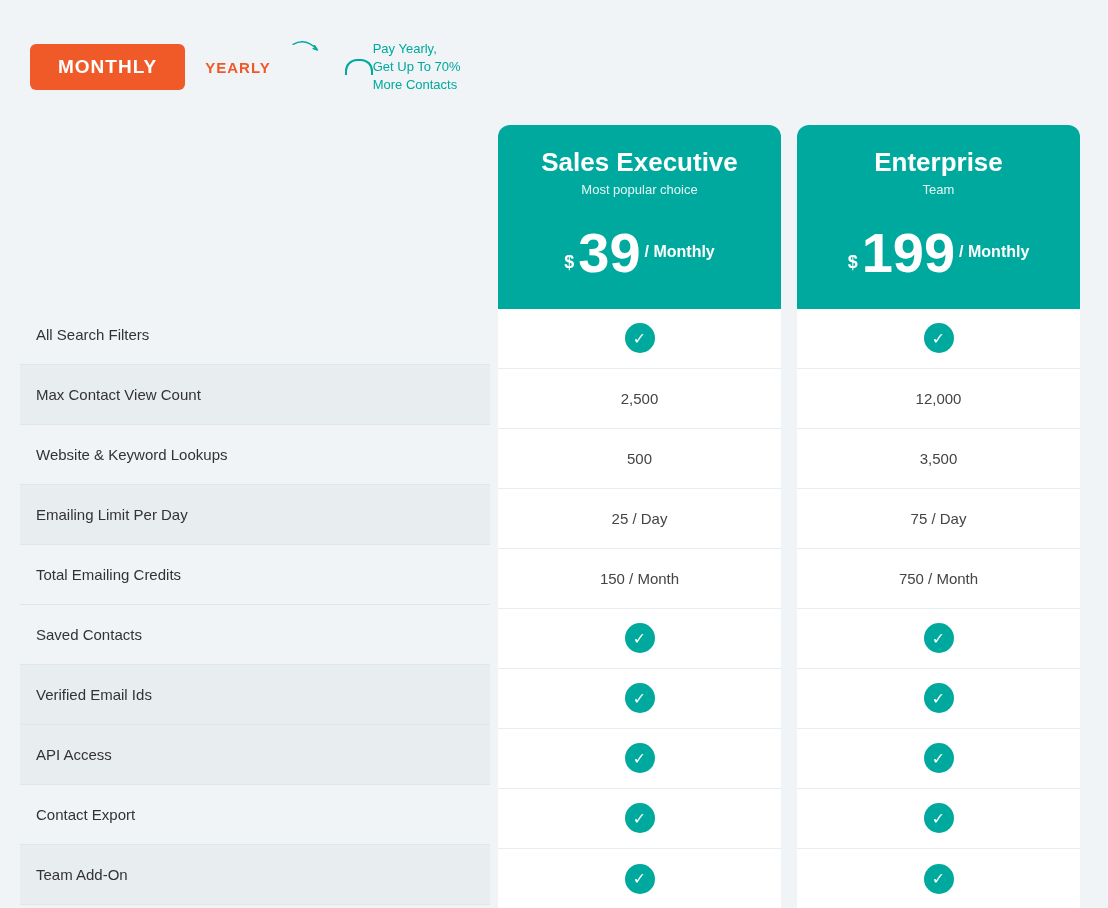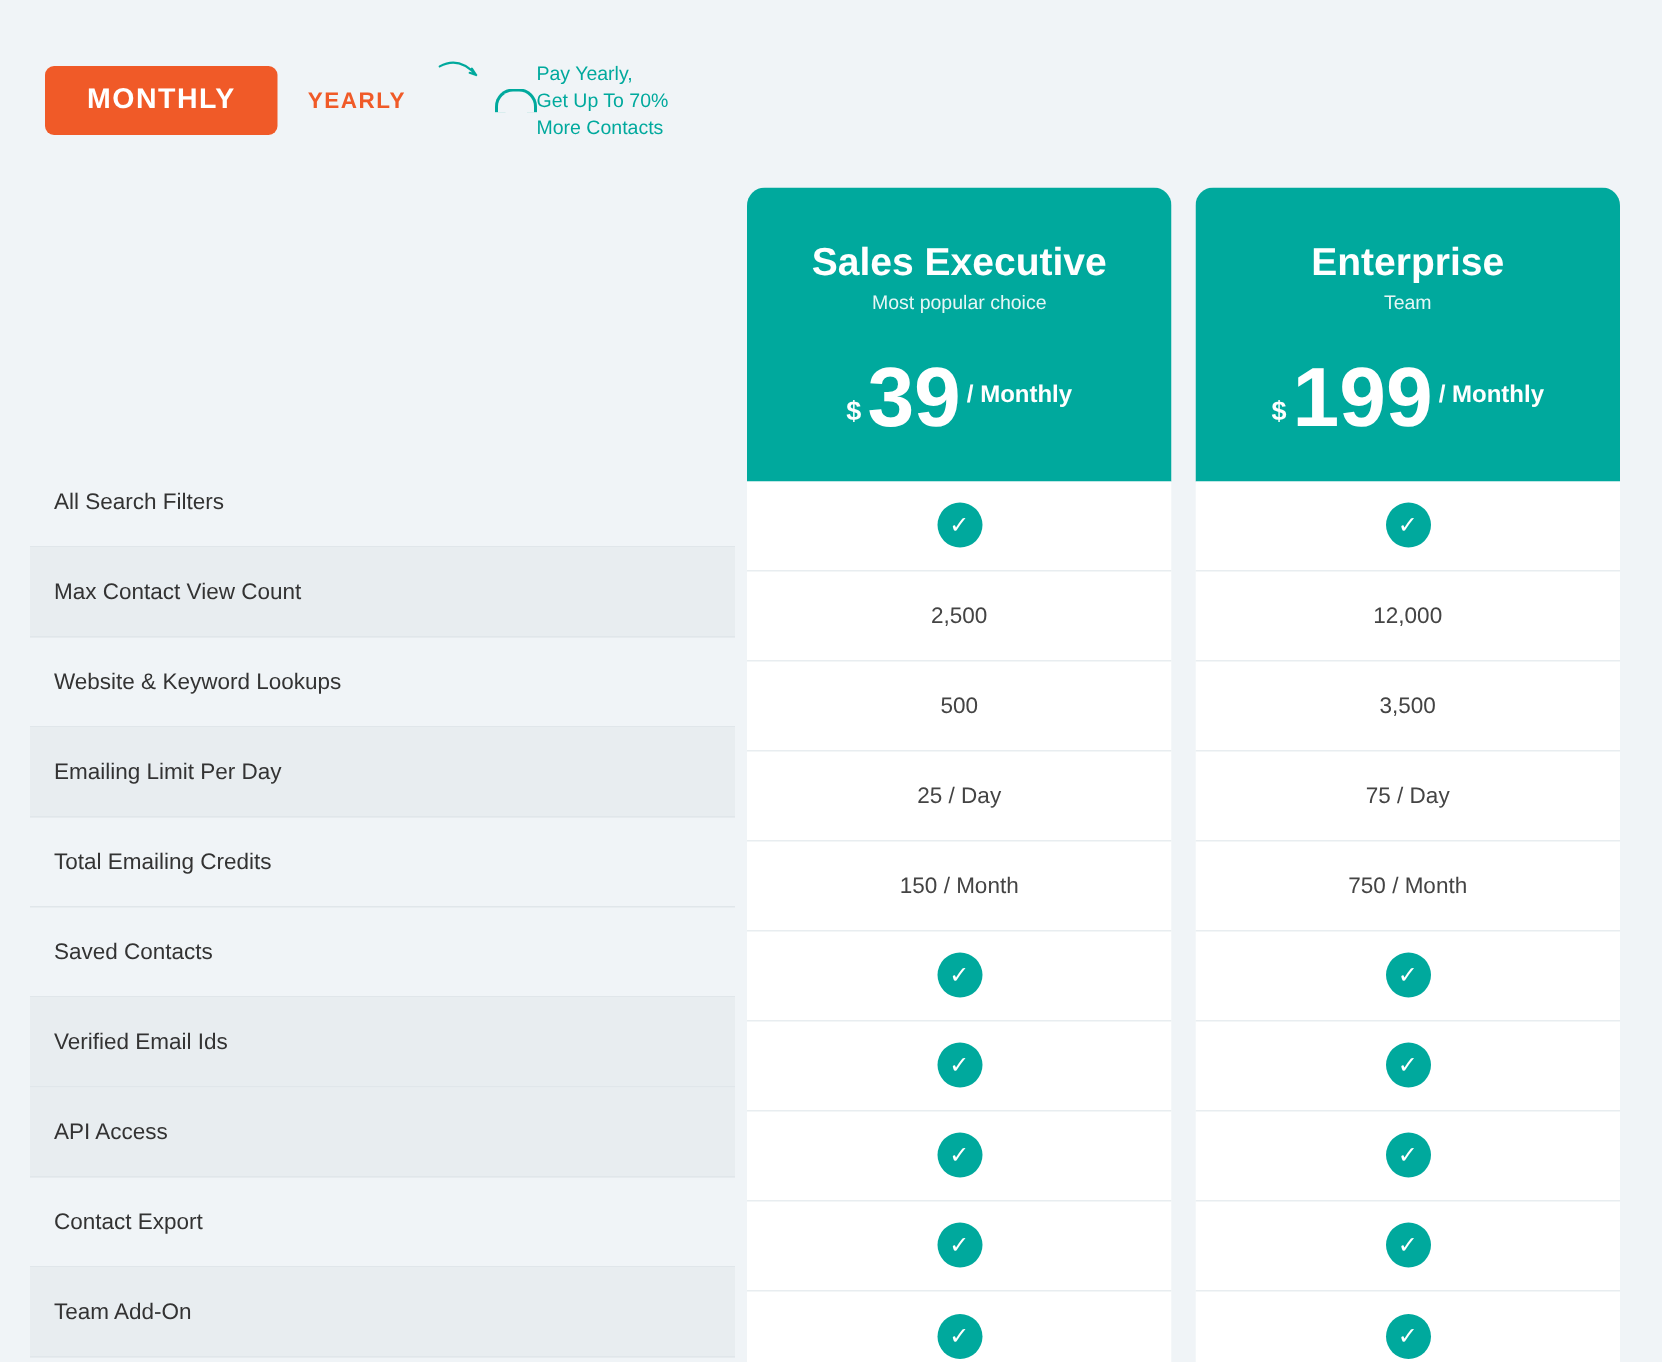--- a/index.html
+++ b/index.html
@@ -101,21 +101,21 @@
       display: flex;
       flex-direction: column;
       border-radius: 12px;
       overflow: hidden;
       margin: 0 8px;
     }
     .plan-header {
       background: #00a99d;
       color: #fff;
       text-align: center;
-      padding: 34px 16px 28px;
+      padding: 22px 16px 28px;
       min-height: 180px;
       display: flex;
       flex-direction: column;
       align-items: center;
       justify-content: center;
     }
     .plan-name {
       font-size: 26px;
       font-weight: 800;
       margin-bottom: 4px;
@@ -188,21 +188,21 @@
     
     .arrow-svg {
       width: 30px;
       height: 20px;
       margin-right: 6px;
       vertical-align: middle;
     }
     .yearly-wrapper {
       display: flex;
       align-items: flex-start;
-      gap: 3px;
+      gap: 18px;
     }
   </style>
 </head>
 <body>
 
 <div class="container">
 
   <div class="billing-toggle">
     <button class="btn-monthly">MONTHLY</button>
     <button class="btn-yearly">YEARLY</button>

